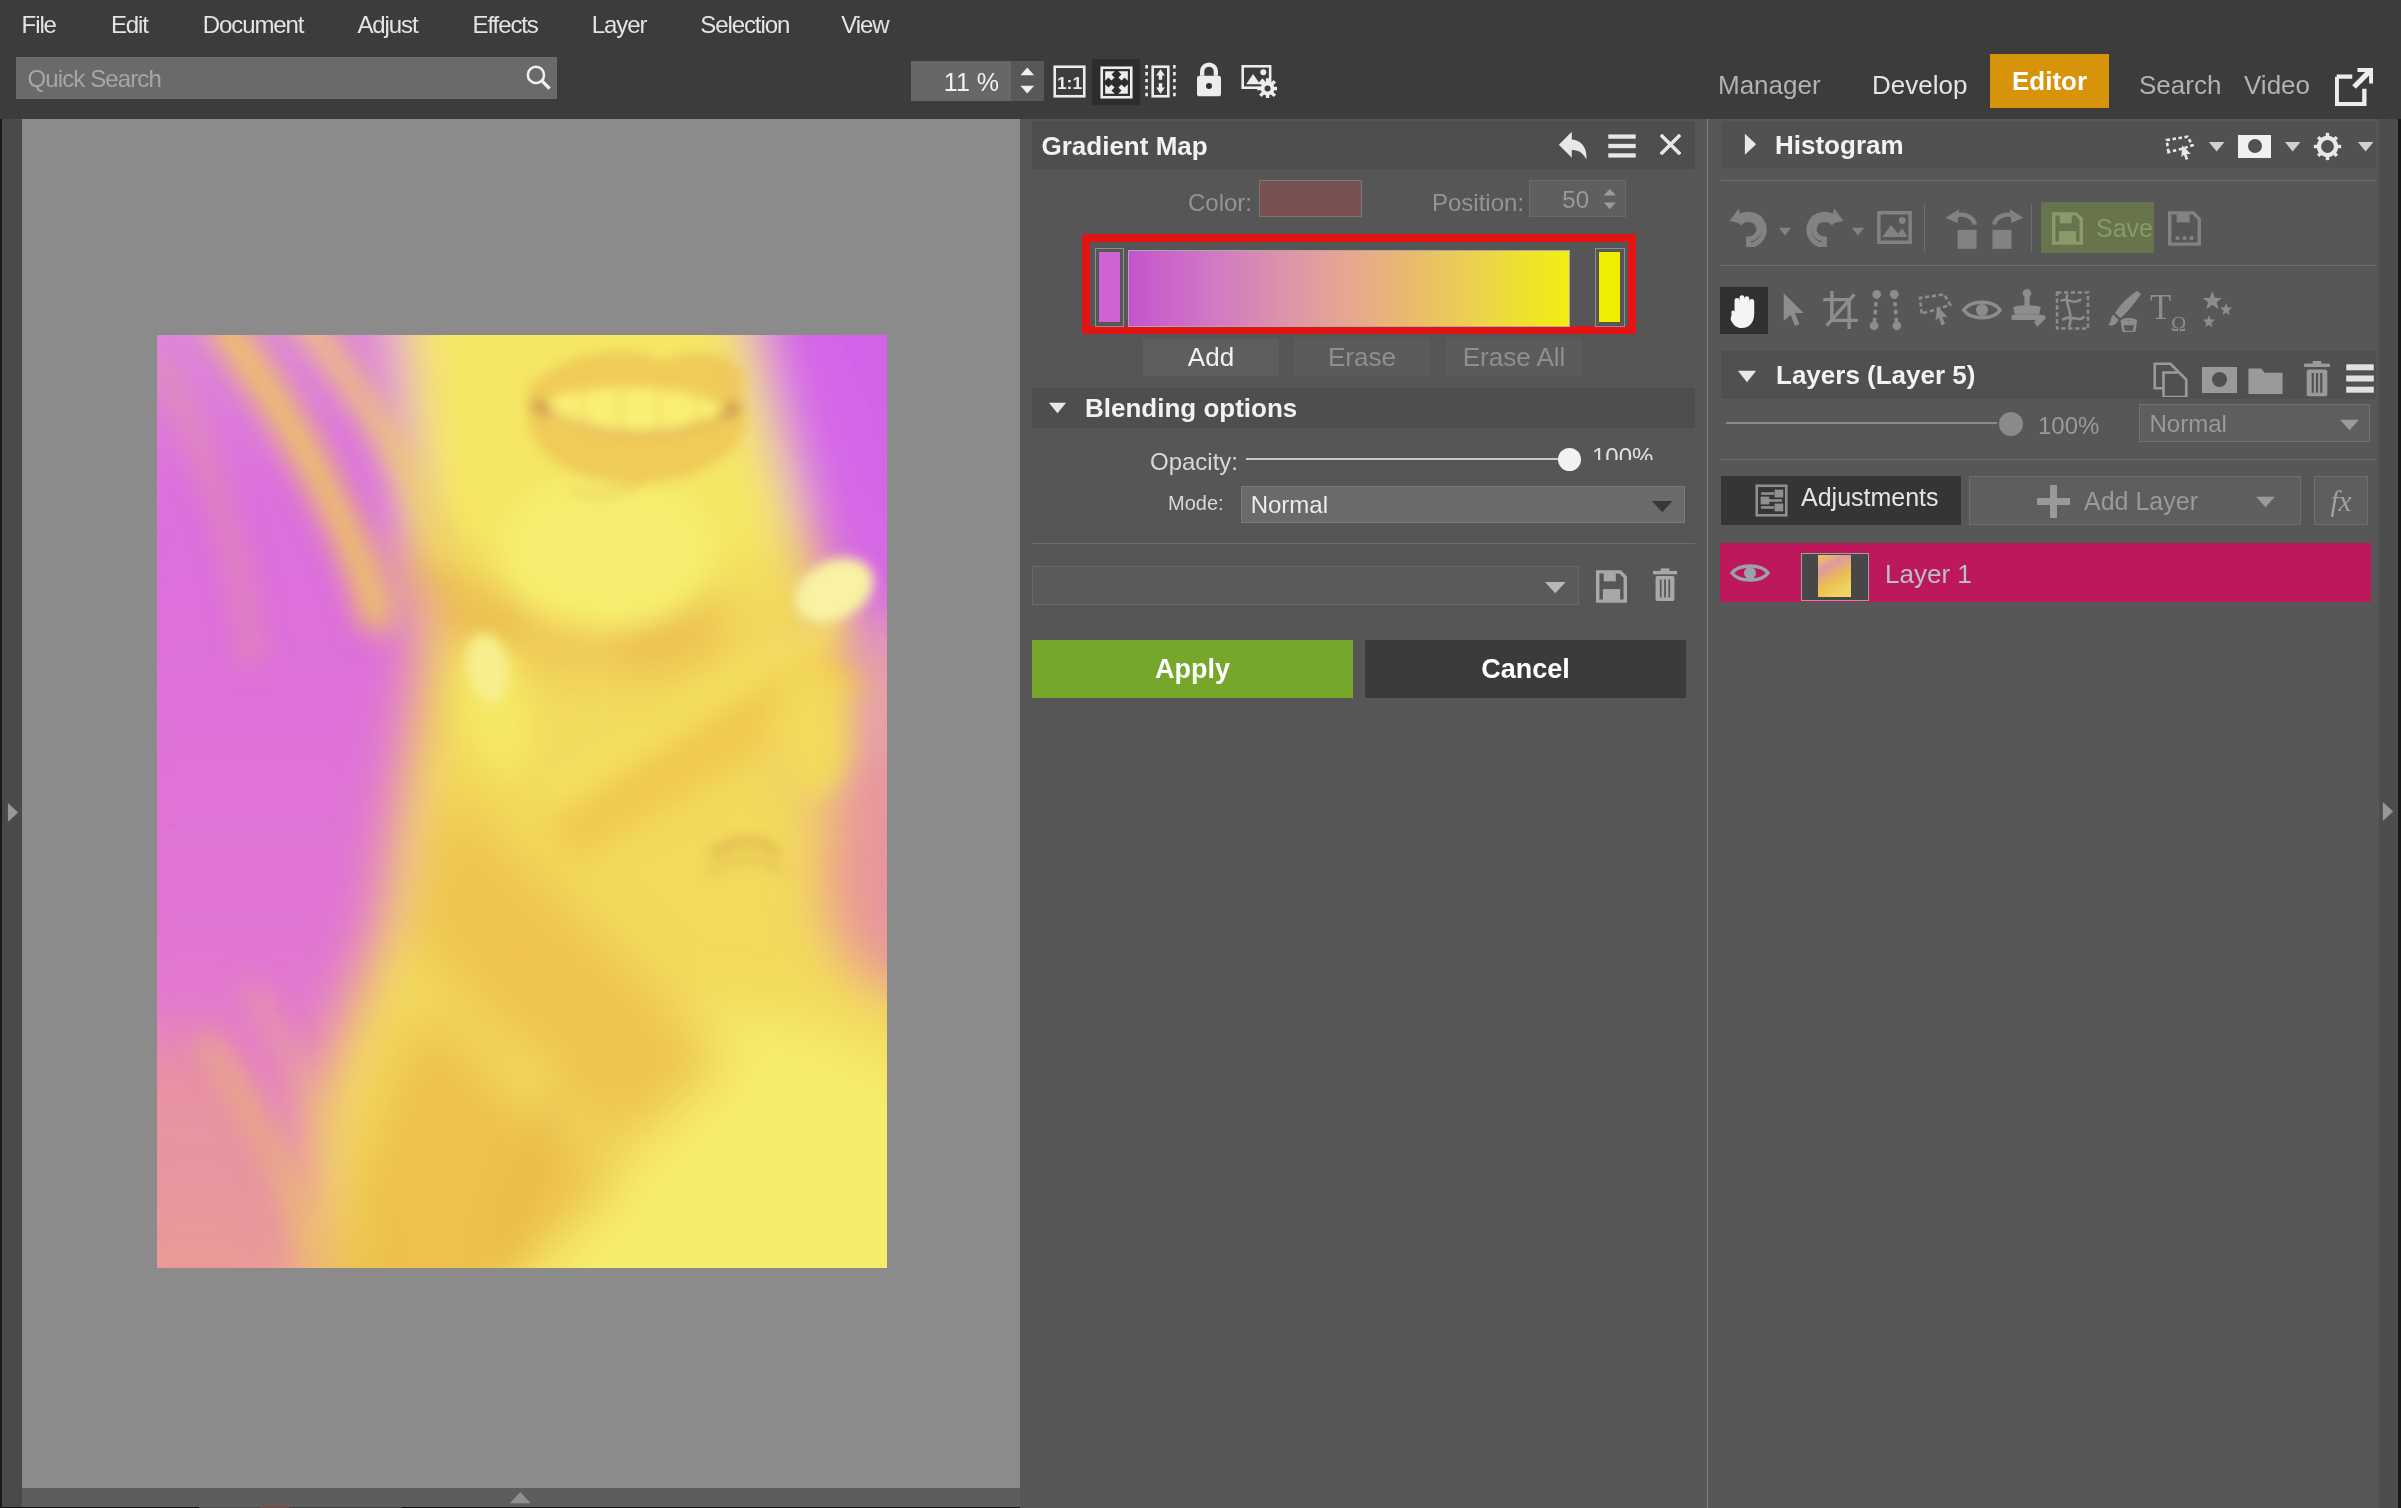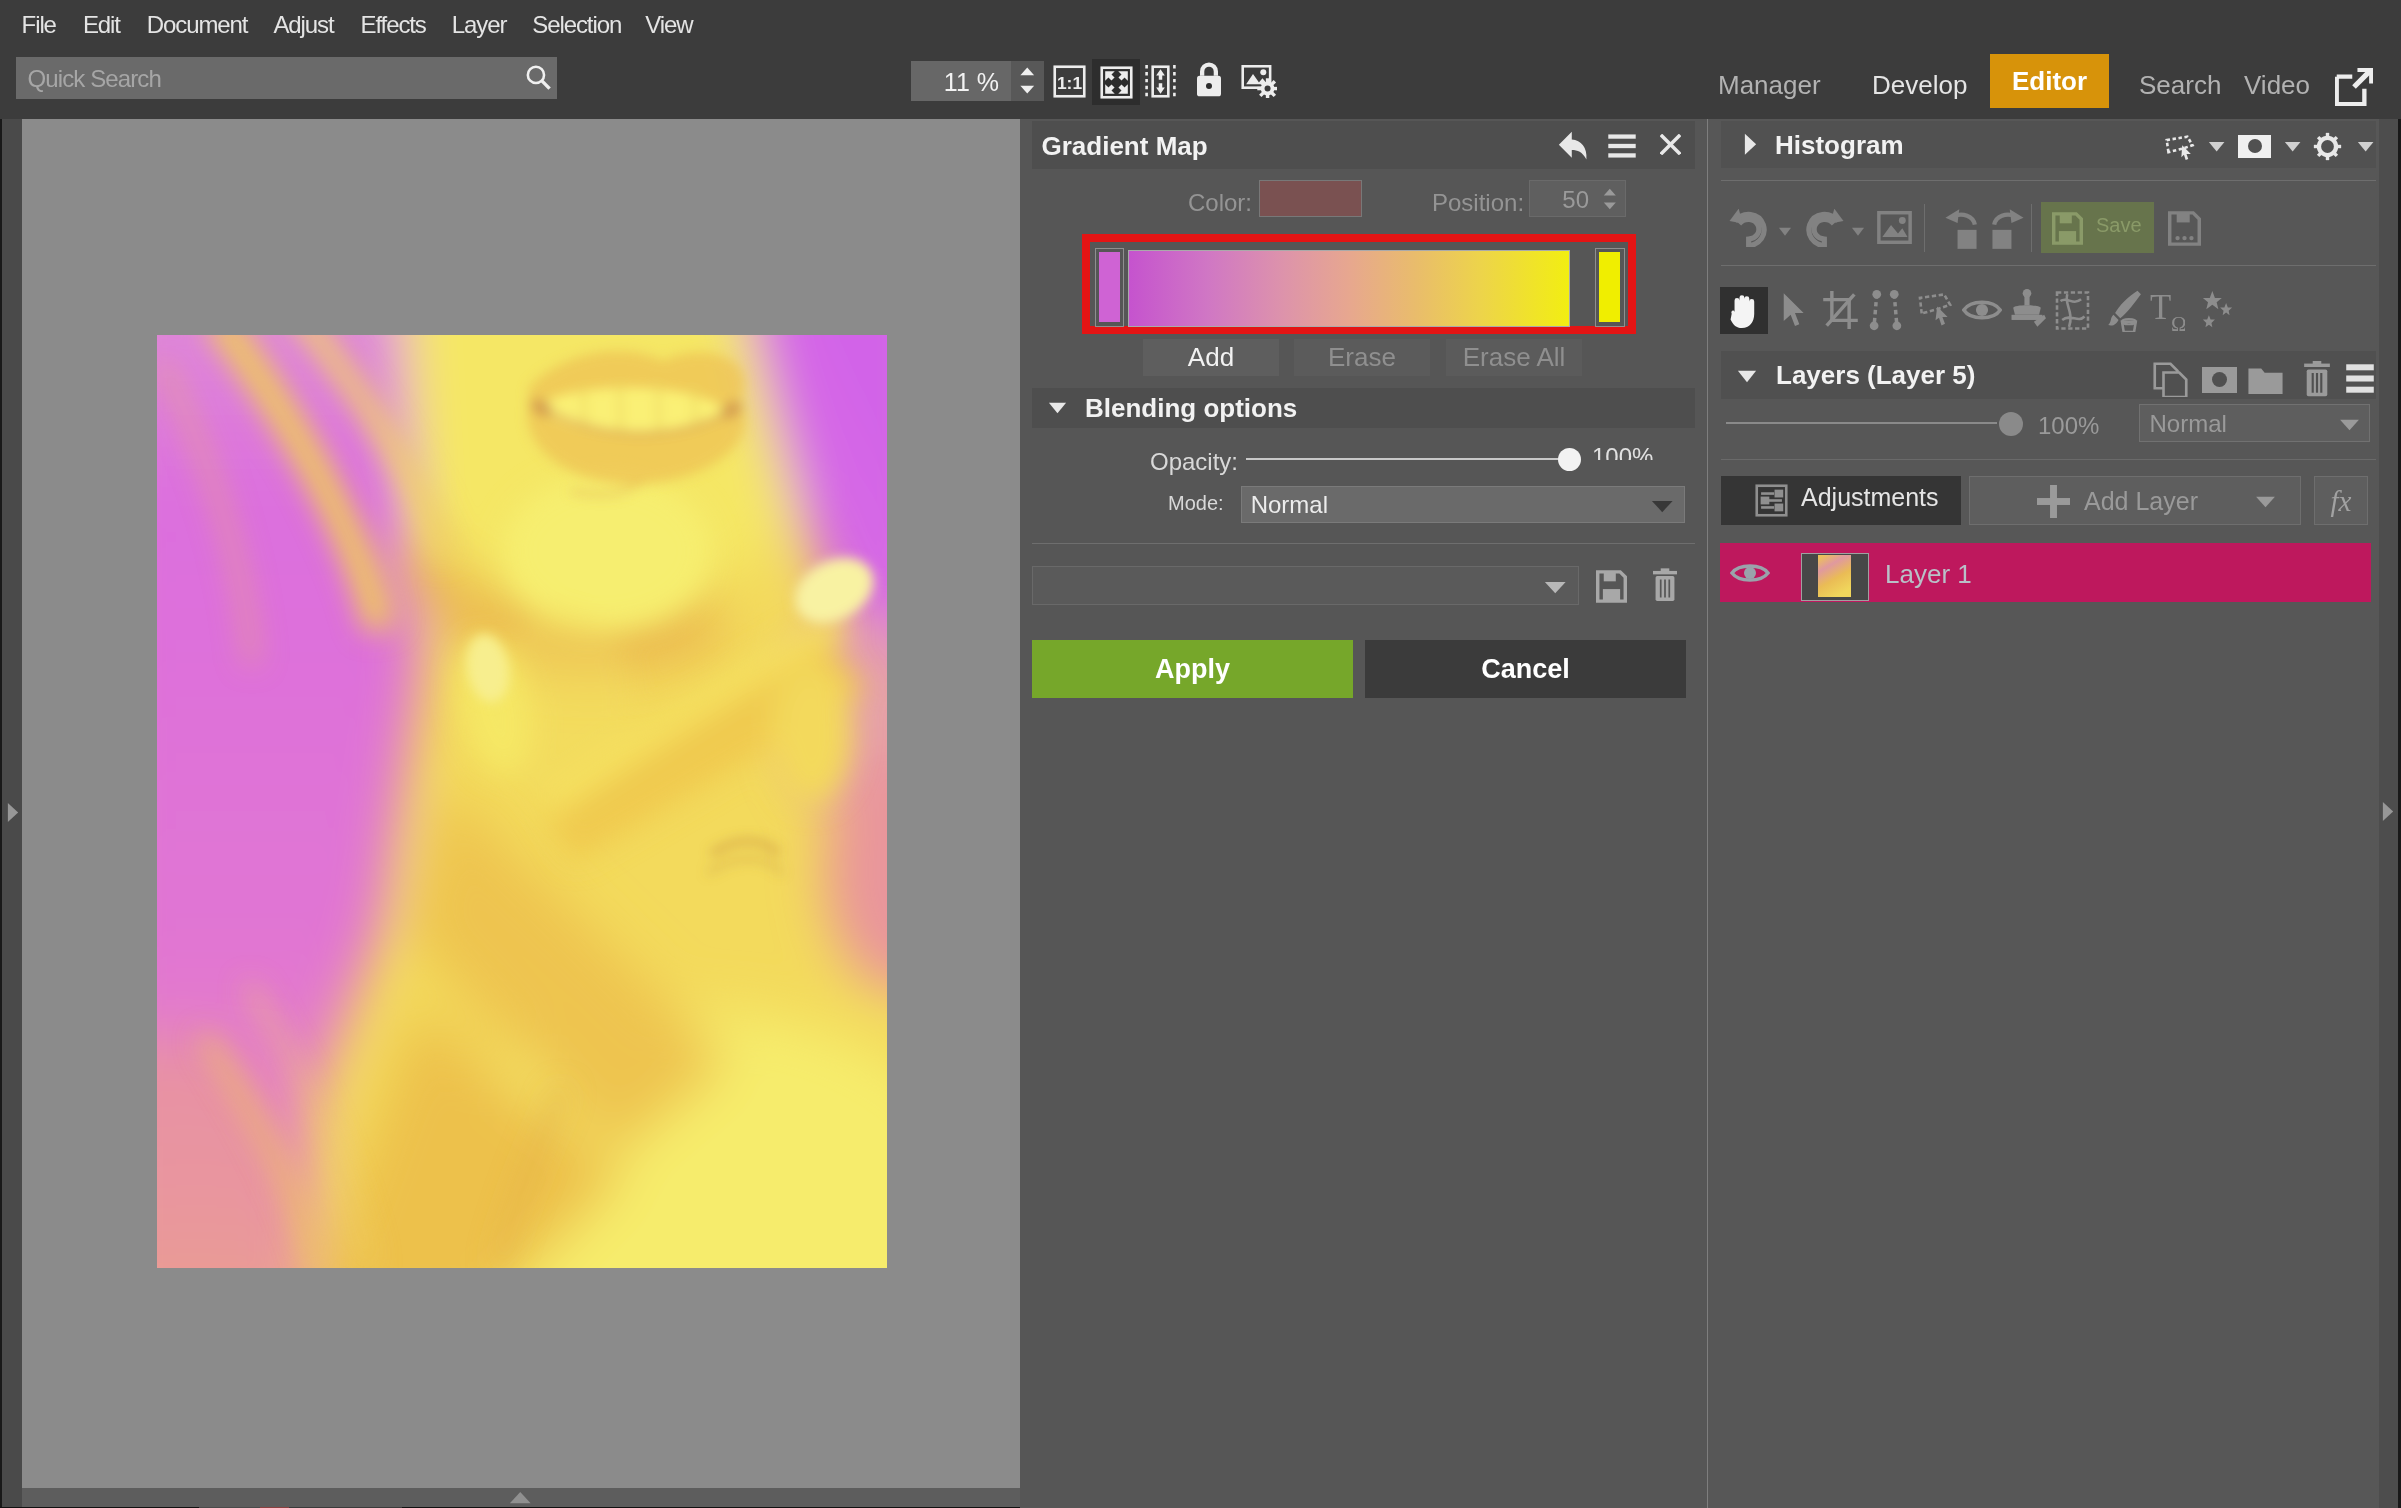--- a/index.html
+++ b/index.html
@@ -8,21 +8,21 @@
   .abs{position:absolute;}
   #stage{position:relative;width:2401px;height:1509px;}
   .hdr{background:#4e4e4e;}
 </style>
 </head>
 <body>
 <div id="stage">
 
   <div class="abs" style="left:0;top:0;width:2401px;height:119px;background:#3c3c3c;"></div>
 
-  <div class="abs" style="left:21.6px;top:11.3px;height:29px;font-size:24px;color:#e4e4e4;letter-spacing:-1.1px;display:flex;">
+  <div class="abs" style="left:21.6px;top:11.3px;height:29px;font-size:24px;color:#e4e4e4;letter-spacing:-1.1px;display:flex;gap:28px;">
     <span style="margin-right:27px;">File</span>
     <span style="margin-right:27px;">Edit</span>
     <span style="margin-right:26px;">Document</span>
     <span style="margin-right:27px;">Adjust</span>
     <span style="margin-right:26px;">Effects</span>
     <span style="margin-right:26px;">Layer</span>
     <span style="margin-right:24px;">Selection</span>
     <span>View</span>
   </div>
 
@@ -395,21 +395,21 @@
     </g>
   </svg>
   <div class="abs" style="left:2031px;top:204px;width:0.9px;height:48px;background:#6e6e6e;"></div>
 
   <div class="abs" style="left:2041px;top:202px;width:113px;height:51px;background:#67744c;">
     <svg class="abs" style="left:11.3px;top:9.5px;" width="31" height="33" viewBox="0 0 36 38">
       <path d="M2 2 H28 L34 8 V36 H2 Z" fill="none" stroke="#8a9a68" stroke-width="4"></path>
       <rect x="9" y="2" width="14" height="11" fill="#8a9a68"></rect>
       <rect x="8" y="22" width="20" height="14" fill="#8a9a68"></rect>
     </svg>
-    <span class="abs" style="left:55px;top:12px;font-size:20px;color:#8a9a68;">Save</span>
+    <span class="abs" style="left:55px;top:12px;font-size:25px;color:#8a9a68;">Save</span>
   </div>
   <svg class="abs" style="left:2168px;top:211px;" width="33" height="35" viewBox="0 0 38 40">
     <path d="M2 2 H29 L36 9 V38 H2 Z" fill="none" stroke="#828282" stroke-width="4"></path>
     <rect x="10" y="2" width="15" height="11" fill="#828282"></rect>
     <circle cx="11" cy="31" r="2.5" fill="#828282"></circle>
       <circle cx="19" cy="31" r="2.5" fill="#828282"></circle>
       <circle cx="27" cy="31" r="2.5" fill="#828282"></circle>
   </svg>
   <div class="abs" style="left:1721px;top:265px;width:655px;height:0.9px;background:#6e6e6e;"></div>
 

